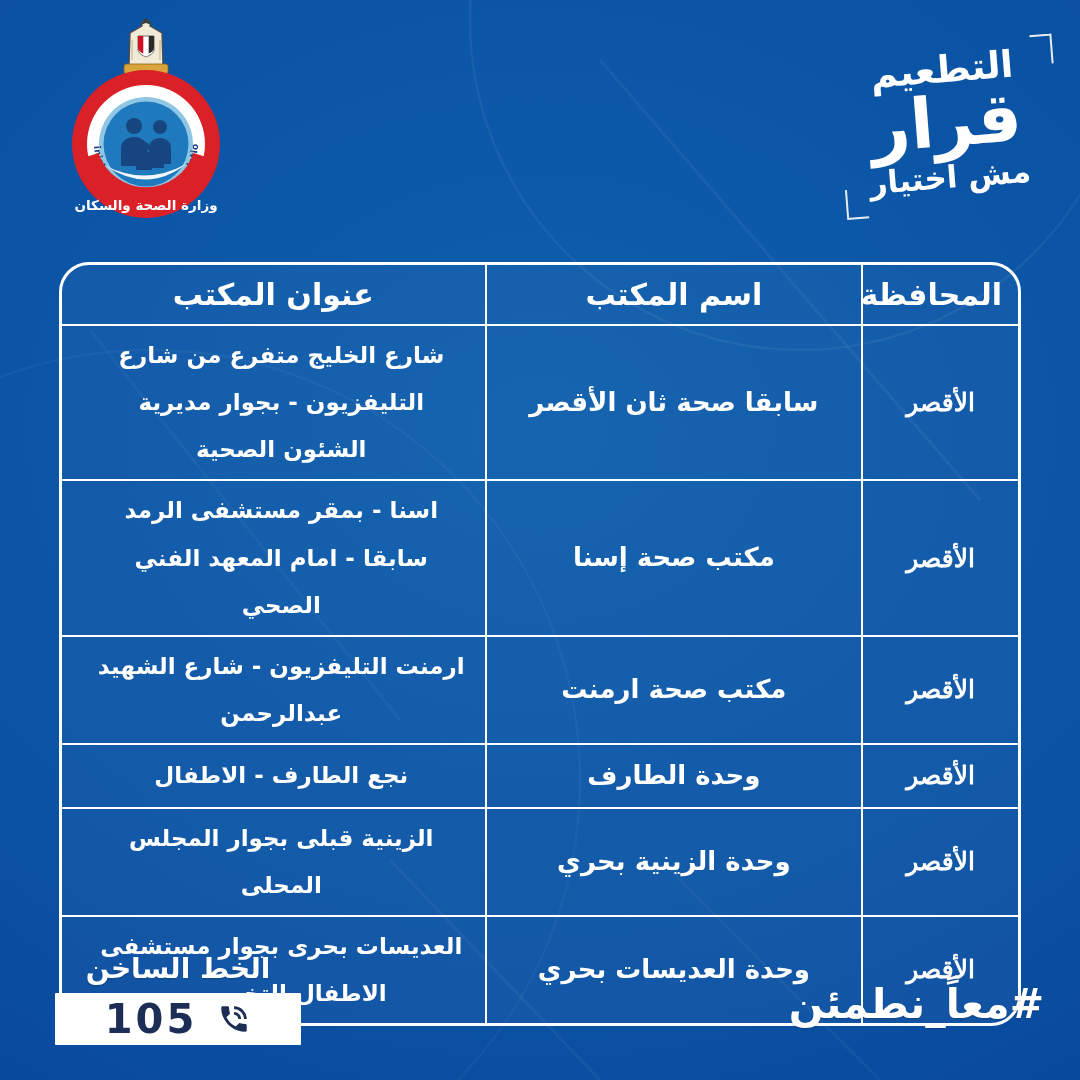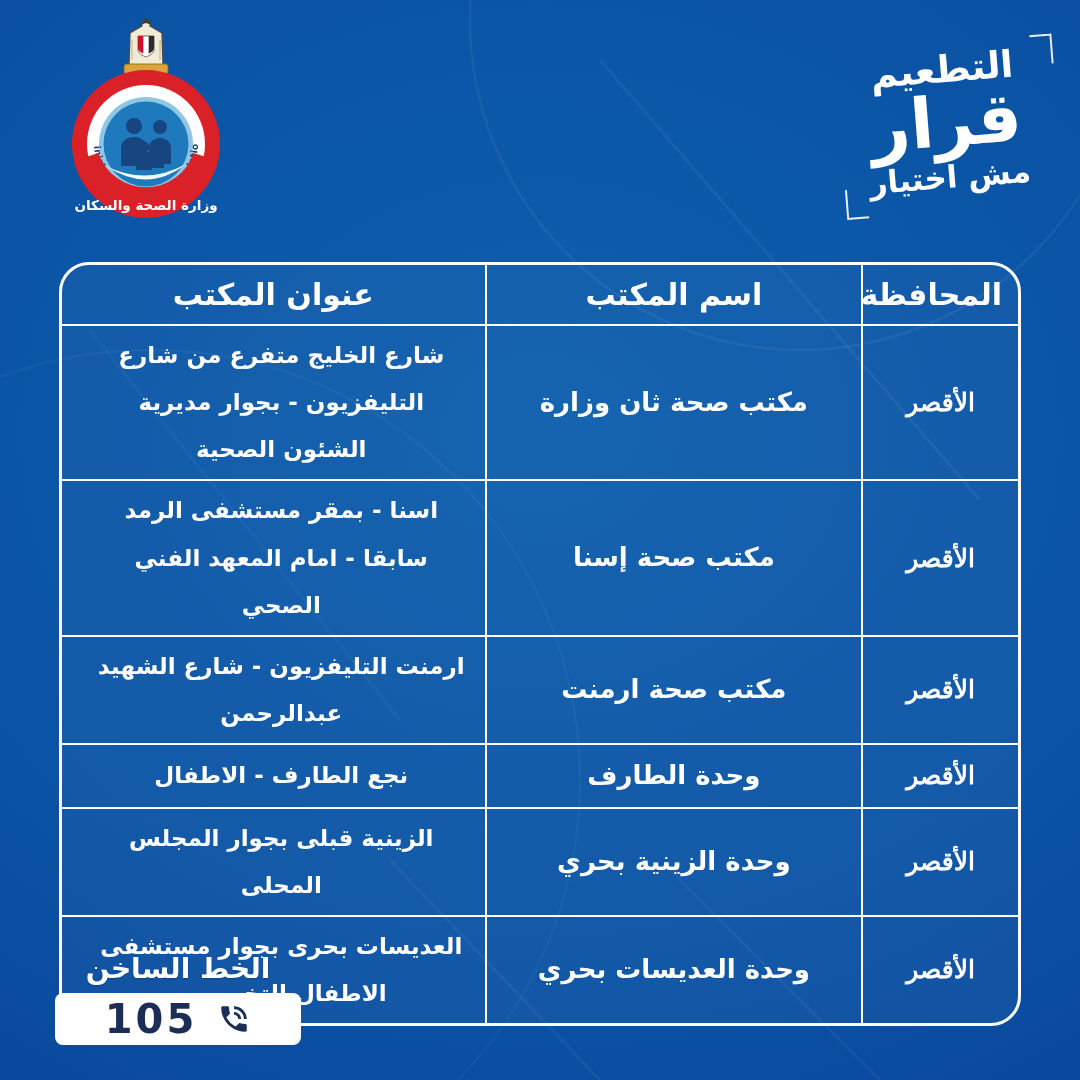--- a/index.html
+++ b/index.html
@@ -57,21 +57,21 @@
   td.addr{ font-size:23px; line-height:2.05;padding-left:32px; }
   col.c-gov{ width:16.3%; } col.c-name{ width:39.4%; } col.c-addr{ width:44.3%; }
   tr.hr{ height:60px; }
   tr.r1{ height:116px; } tr.r2{ height:132px; } tr.r3{ height:90px; }
   tr.r4{ height:46px; }  tr.r5{ height:84px; }  tr.r6{ height:104px; }
 
   
   .hotline{ position:absolute; left:55px; top:952px; width:246px; text-align:center; }
   .hotline-label{ font-size:28px; font-weight:700; text-shadow:0 1px 2px rgba(0,0,0,.2); }
   .hotline-pill{
-    margin-top:8px; height:52px; background:#fff; border-radius:8px;
+    margin-top:8px; height:52px; background:#fff; border-radius:1px;
     display:flex; align-items:center; justify-content:center; gap:20px;
   }
   .hotline-number{ font-size:40px; font-weight:700; color:#1c2e55; letter-spacing:3px; direction:ltr; }
 
   
   .hashtag{
     position:absolute; right:36px; top:980px; font-size:41px; font-weight:700;
     text-shadow:0 1px 2px rgba(0,0,0,.2);
   }
 </style>
@@ -151,21 +151,21 @@
           <col class="c-addr">
         </colgroup>
       <tbody>
           <tr class="hr">
         <th>المحافظة</th>
         <th>اسم المكتب</th>
         <th>عنوان المكتب</th>
       </tr>
       <tr class="r1">
         <td class="gov">الأقصر</td>
-        <td class="name">مكتب صحة ثان وزارة</td>
+        <td class="name">سابقا صحة ثان الأقصر</td>
         <td class="addr">شارع الخليج متفرع من شارع التليفزيون - بجوار مديرية الشئون الصحية</td>
       </tr>
       <tr class="r2">
         <td class="gov">الأقصر</td>
         <td class="name">مكتب صحة إسنا</td>
         <td class="addr">اسنا - بمقر مستشفى الرمد سابقا - امام المعهد الفني الصحي</td>
       </tr>
       <tr class="r3">
         <td class="gov">الأقصر</td>
         <td class="name">مكتب صحة ارمنت</td>
@@ -194,14 +194,15 @@
     <div class="hotline-label">الخط الساخن</div>
     <div class="hotline-pill">
       <svg width="34" height="34" viewBox="0 0 24 24">
         <path fill="#1c2e55" d="M6.62 10.79c1.44 2.83 3.76 5.14 6.59 6.59l2.2-2.2c.27-.27.67-.36 1.02-.24 1.12.37 2.33.57 3.57.57.55 0 1 .45 1 1V20c0 .55-.45 1-1 1-9.39 0-17-7.61-17-17 0-.55.45-1 1-1h3.5c.55 0 1 .45 1 1 0 1.25.2 2.45.57 3.57.11.35.03.74-.25 1.02l-2.2 2.2z"></path>
         <path fill="#1c2e55" d="M15 12h2a5 5 0 0 0-5-5v2a3 3 0 0 1 3 3zm4 0h2a9 9 0 0 0-9-9v2a7 7 0 0 1 7 7z"></path>
       </svg>
       <span class="hotline-number">105</span>
     </div>
   </div>
 
+  <div class="hashtag">#معاً_نطمئن</div>
 
 </div>
 
 </body></html>

